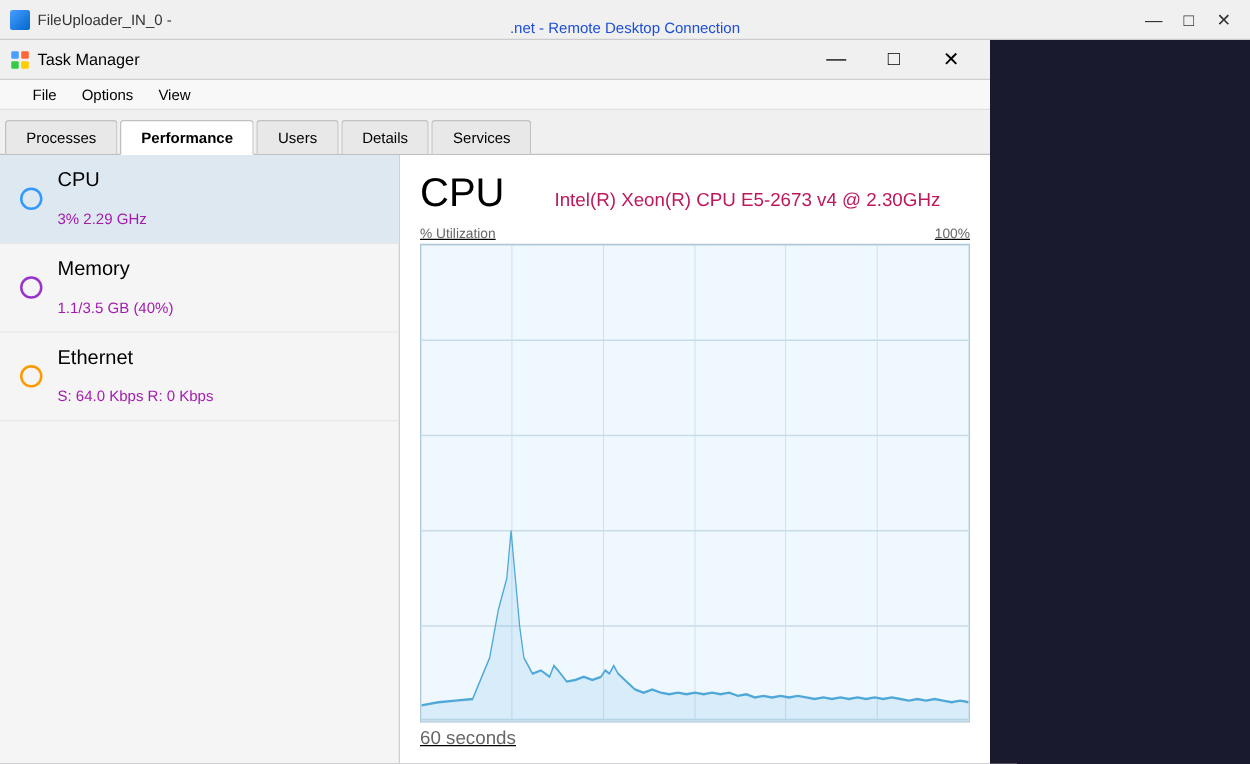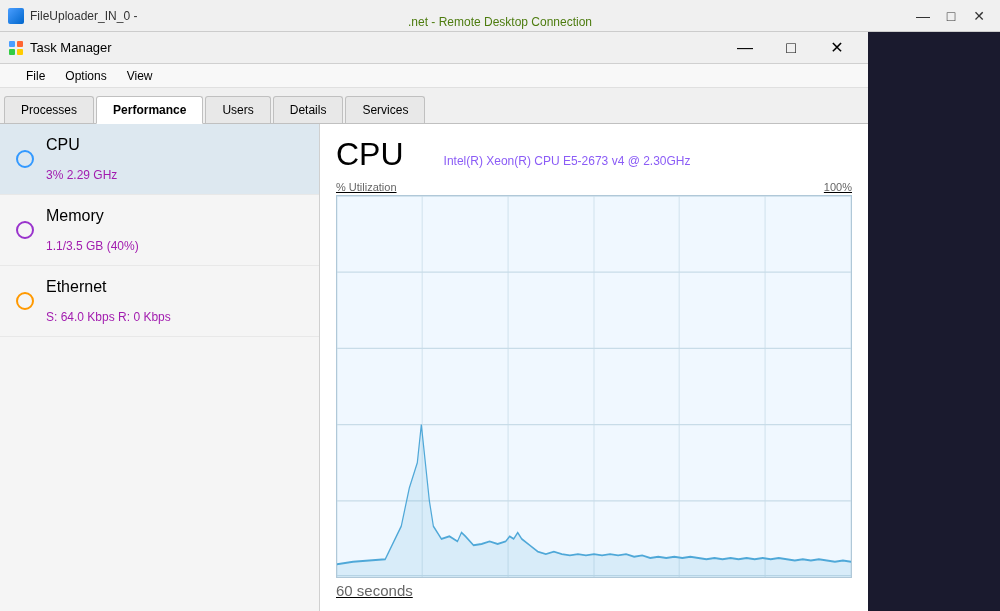--- a/index.html
+++ b/index.html
@@ -30,21 +30,21 @@
     }
     .rdp-icon-small {
       width: 16px;
       height: 16px;
       background: linear-gradient(135deg, #4a9eff, #0066cc);
       border-radius: 2px;
       display: inline-block;
     }
     .rdp-titlebar-center {
       font-size: 12px;
-      color: #4d7c0f;
+      color: #1d4ed8;
       position: absolute;
       left: 50%;
       transform: translateX(-50%);
       margin-top: 12px;
     }
     .rdp-controls {
       display: flex;
       gap: 2px;
     }
     .rdp-ctrl-btn {
@@ -55,21 +55,21 @@
       justify-content: center;
       font-size: 14px;
       color: #333;
       cursor: pointer;
       border-radius: 2px;
     }
 
     
     .taskmanager {
       background: #ffffff;
-      width: 868px;
+      width: 792px;
       height: 579px;
       display: flex;
       flex-direction: column;
     }
 
     
     .tm-titlebar {
       background: #f0f0f0;
       height: 32px;
       display: flex;
@@ -216,22 +216,22 @@
       align-items: baseline;
       gap: 40px;
       margin-bottom: 8px;
     }
     .cpu-title {
       font-size: 32px;
       font-weight: 300;
       color: #000;
     }
     .cpu-subtitle {
-      font-size: 12px;
-      color: #8b5cf6;
+      font-size: 15px;
+      color: #be185d;
     }
 
     .chart-container {
       flex: 1;
       display: flex;
       flex-direction: column;
       position: relative;
       text-decoration: underline;
     }
 

